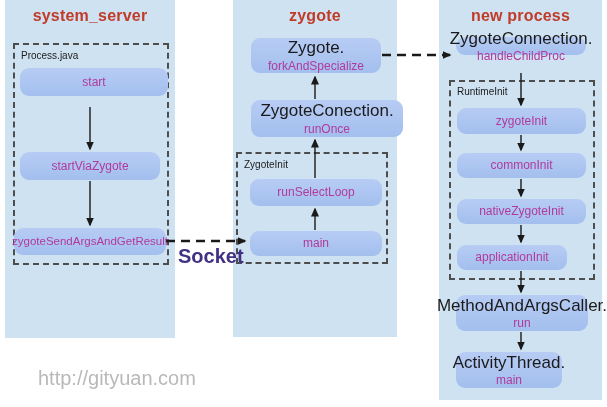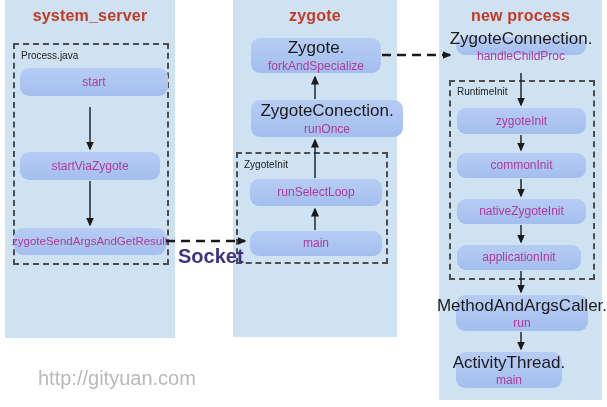--- a/index.html
+++ b/index.html
@@ -107,21 +107,21 @@
   </div>
   <div class="node" style="left:457px;top:108px;width:129px;height:26px">
     <div class="mth">zygoteInit</div>
   </div>
   <div class="node" style="left:457px;top:153px;width:129px;height:25px">
     <div class="mth">commonInit</div>
   </div>
   <div class="node" style="left:457px;top:199px;width:129px;height:25px">
     <div class="mth">nativeZygoteInit</div>
   </div>
-  <div class="node" style="left:457px;top:245px;width:124px;height:25px">
+  <div class="node" style="left:457px;top:245px;width:110px;height:25px">
     <div class="mth">applicationInit</div>
   </div>
   <div class="node" style="left:456px;top:295px;width:132px;height:36px">
     <div class="cls">MethodAndArgsCaller.</div>
     <div class="mth">run</div>
   </div>
   <div class="node" style="left:456px;top:352px;width:106px;height:36px">
     <div class="cls">ActivityThread.</div>
     <div class="mth">main</div>
   </div>

